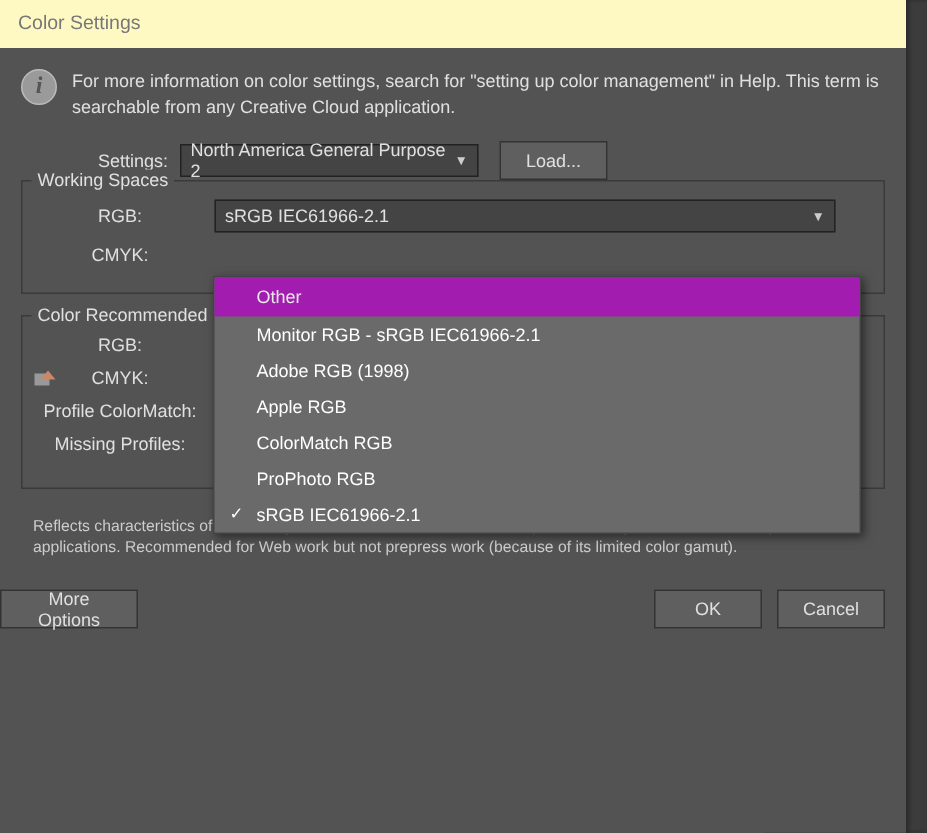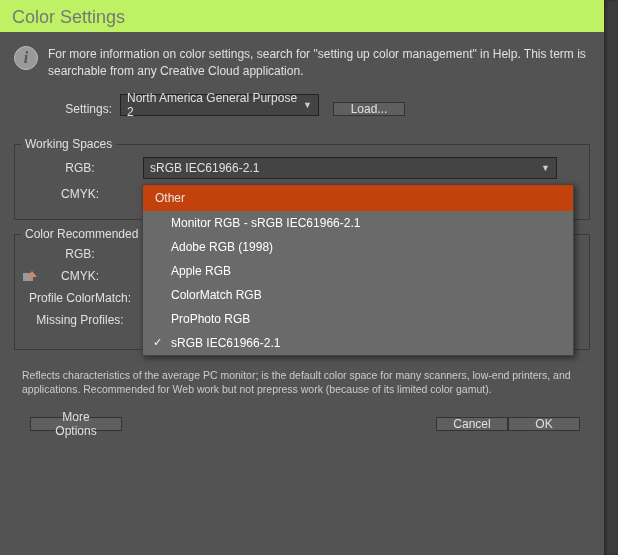--- a/index.html
+++ b/index.html
@@ -1,48 +1,48 @@
 <!DOCTYPE html>
 <html><head>
 <meta charset="utf-8">
 <style>
   * { box-sizing: border-box; margin: 0; padding: 0; font-family: "Segoe UI", Tahoma, sans-serif; }
   body { background: #3a3a3a; width: 618px; height: 555px; overflow: hidden; position: relative; }
   .window { width: 604px; height: 555px; background: #535353; position: relative; }
-  .titlebar { background: #bef264; height: 32px; padding: 7px 12px; font-size: 18px; color: #777; }
+  .titlebar { background: #fef9c3; height: 32px; padding: 7px 12px; font-size: 13px; color: #777; }
   .content { padding: 14px 14px 0 14px; color: #ddd; font-size: 12px; position: relative; }
   .info-row { display: flex; gap: 10px; margin-bottom: 14px; }
   .info-icon { width: 24px; height: 24px; background: #9a9a9a; border-radius: 50%; display: flex; align-items: center; justify-content: center; font-family: Georgia, serif; font-style: italic; font-weight: bold; color: #555; font-size: 16px; border: 1px solid #bbb; flex-shrink: 0; }
   .info-text { font-size: 12px; line-height: 1.4; color: #e0e0e0; }
-  .settings-row { display: flex; align-items: flex-end; margin-bottom: 28px; padding-left: 40px; }
+  .settings-row { display: flex; align-items: center; margin-bottom: 0; padding-left: 40px; }
   .label { text-align: right; margin-right: 8px; font-size: 12px; color: #e0e0e0; }
   .settings-row .label { width: 58px; }
   .dropdown { background: #444; border: 1px solid #222; color: #e0e0e0; height: 22px; padding: 0 6px; font-size: 12px; display: flex; align-items: center; justify-content: space-between; position: relative; }
   .dropdown .arrow { font-size: 9px; color: #ccc; }
   .settings-dd { width: 199px; }
-  .btn { background: #5f5f5f; border: 1px solid #333; color: #e0e0e0; height: 14px; font-size: 12px; padding: 0 10px; display: inline-flex; align-items: center; justify-content: center; cursor: pointer; }
+  .btn { background: #5f5f5f; border: 1px solid #333; color: #e0e0e0; height: 26px; font-size: 12px; padding: 0 10px; display: inline-flex; align-items: center; justify-content: center; cursor: pointer; }
   .btn-load { width: 72px; margin-left: 14px; }
   .btn-save { width: 72px; margin-left: 8px; }
   .fieldset { border: 1px solid #3a3a3a; padding: 12px 10px 10px 10px; margin-bottom: 14px; position: relative; }
   .fieldset-title { position: absolute; top: -8px; left: 6px; background: #535353; padding: 0 4px; font-size: 12px; color: #e0e0e0; }
   .field-row { display: flex; align-items: center; margin-bottom: 8px; }
   .field-row .label { width: 110px; text-align: center; }
   .rgb-dd { width: 414px; }
   .checkbox { width: 13px; height: 13px; background: #3a3a3a; border: 1px solid #222; display: inline-block; margin-right: 5px; vertical-align: middle; }
   .small-icon { width: 16px; height: 12px; display: inline-block; margin-right: 4px; position: relative; }
   .small-icon::before { content: ""; position: absolute; width: 10px; height: 8px; background: #999; top: 2px; left: 0; }
   .small-icon::after { content: ""; position: absolute; width: 0; height: 0; border-left: 5px solid transparent; border-right: 5px solid transparent; border-bottom: 6px solid #c86; top: 0; left: 4px; }
   .desc { font-size: 10.5px; color: #ccc; line-height: 1.4; padding: 4px 8px 12px 8px; }
-  .button-bar { display: flex; padding: 8px 14px 14px 30px; align-items: flex-end; }
+  .button-bar { display: flex; padding: 8px 14px 14px 0; align-items: flex-end; }
   .btn-more { width: 92px; }
   .spacer { flex: 1; }
   .btn-ok { width: 72px; margin-right: 10px; }
   .btn-cancel { width: 72px; }
   .dropdown-menu { position: absolute; background: #6a6a6a; border: 1px solid #444; z-index: 100; font-size: 12px; color: #fff; box-shadow: 2px 2px 6px rgba(0,0,0,0.5); }
-  .dd-header { background: #c2410c; padding: 6px 12px; color: #e8e8e8; font-size: 12px; }
+  .dd-header { background: #a21caf; padding: 6px 28px; color: #e8e8e8; font-size: 12px; }
   .dd-item { padding: 5px 12px 5px 28px; position: relative; cursor: pointer; }
   .dd-check::before { content: "✓"; position: absolute; left: 10px; font-size: 11px; }
   .policy-label { width: 110px; }
   .right-shadow { position: absolute; top: 0; right: 0; width: 14px; height: 555px; background: #3c3c3c; box-shadow: inset 2px 0 3px rgba(0,0,0,0.3); }
 </style>
 </head>
 <body>
 
 <div class="window">
   <div class="titlebar">
@@ -98,22 +98,22 @@
         <span>Ask When Opening</span>
       </div>
     </div>
 
     <div class="desc">Reflects characteristics of the average PC monitor; is the default color space for many scanners, low-end printers, and applications. Recommended for Web work but not prepress work (because of its limited color gamut).</div>
   </div>
 
   <div class="button-bar">
     <button class="btn btn-more">More Options</button>
     <div class="spacer"></div>
+    <button class="btn btn-ok">OK</button>
     <button class="btn btn-cancel">Cancel</button>
-    <button class="btn btn-ok">OK</button>
   </div>
 
   <div class="dropdown-menu" id="rgb-menu" style="left:142px; top:184px; width:432px;">
     <div class="dd-header">Other</div>
   <div class="dd-item">Monitor RGB - sRGB IEC61966-2.1</div>
       <div class="dd-item">Adobe RGB (1998)</div>
       <div class="dd-item">Apple RGB</div>
       <div class="dd-item">ColorMatch RGB</div>
       <div class="dd-item">ProPhoto RGB</div>
       <div class="dd-item dd-check">sRGB IEC61966-2.1</div>

